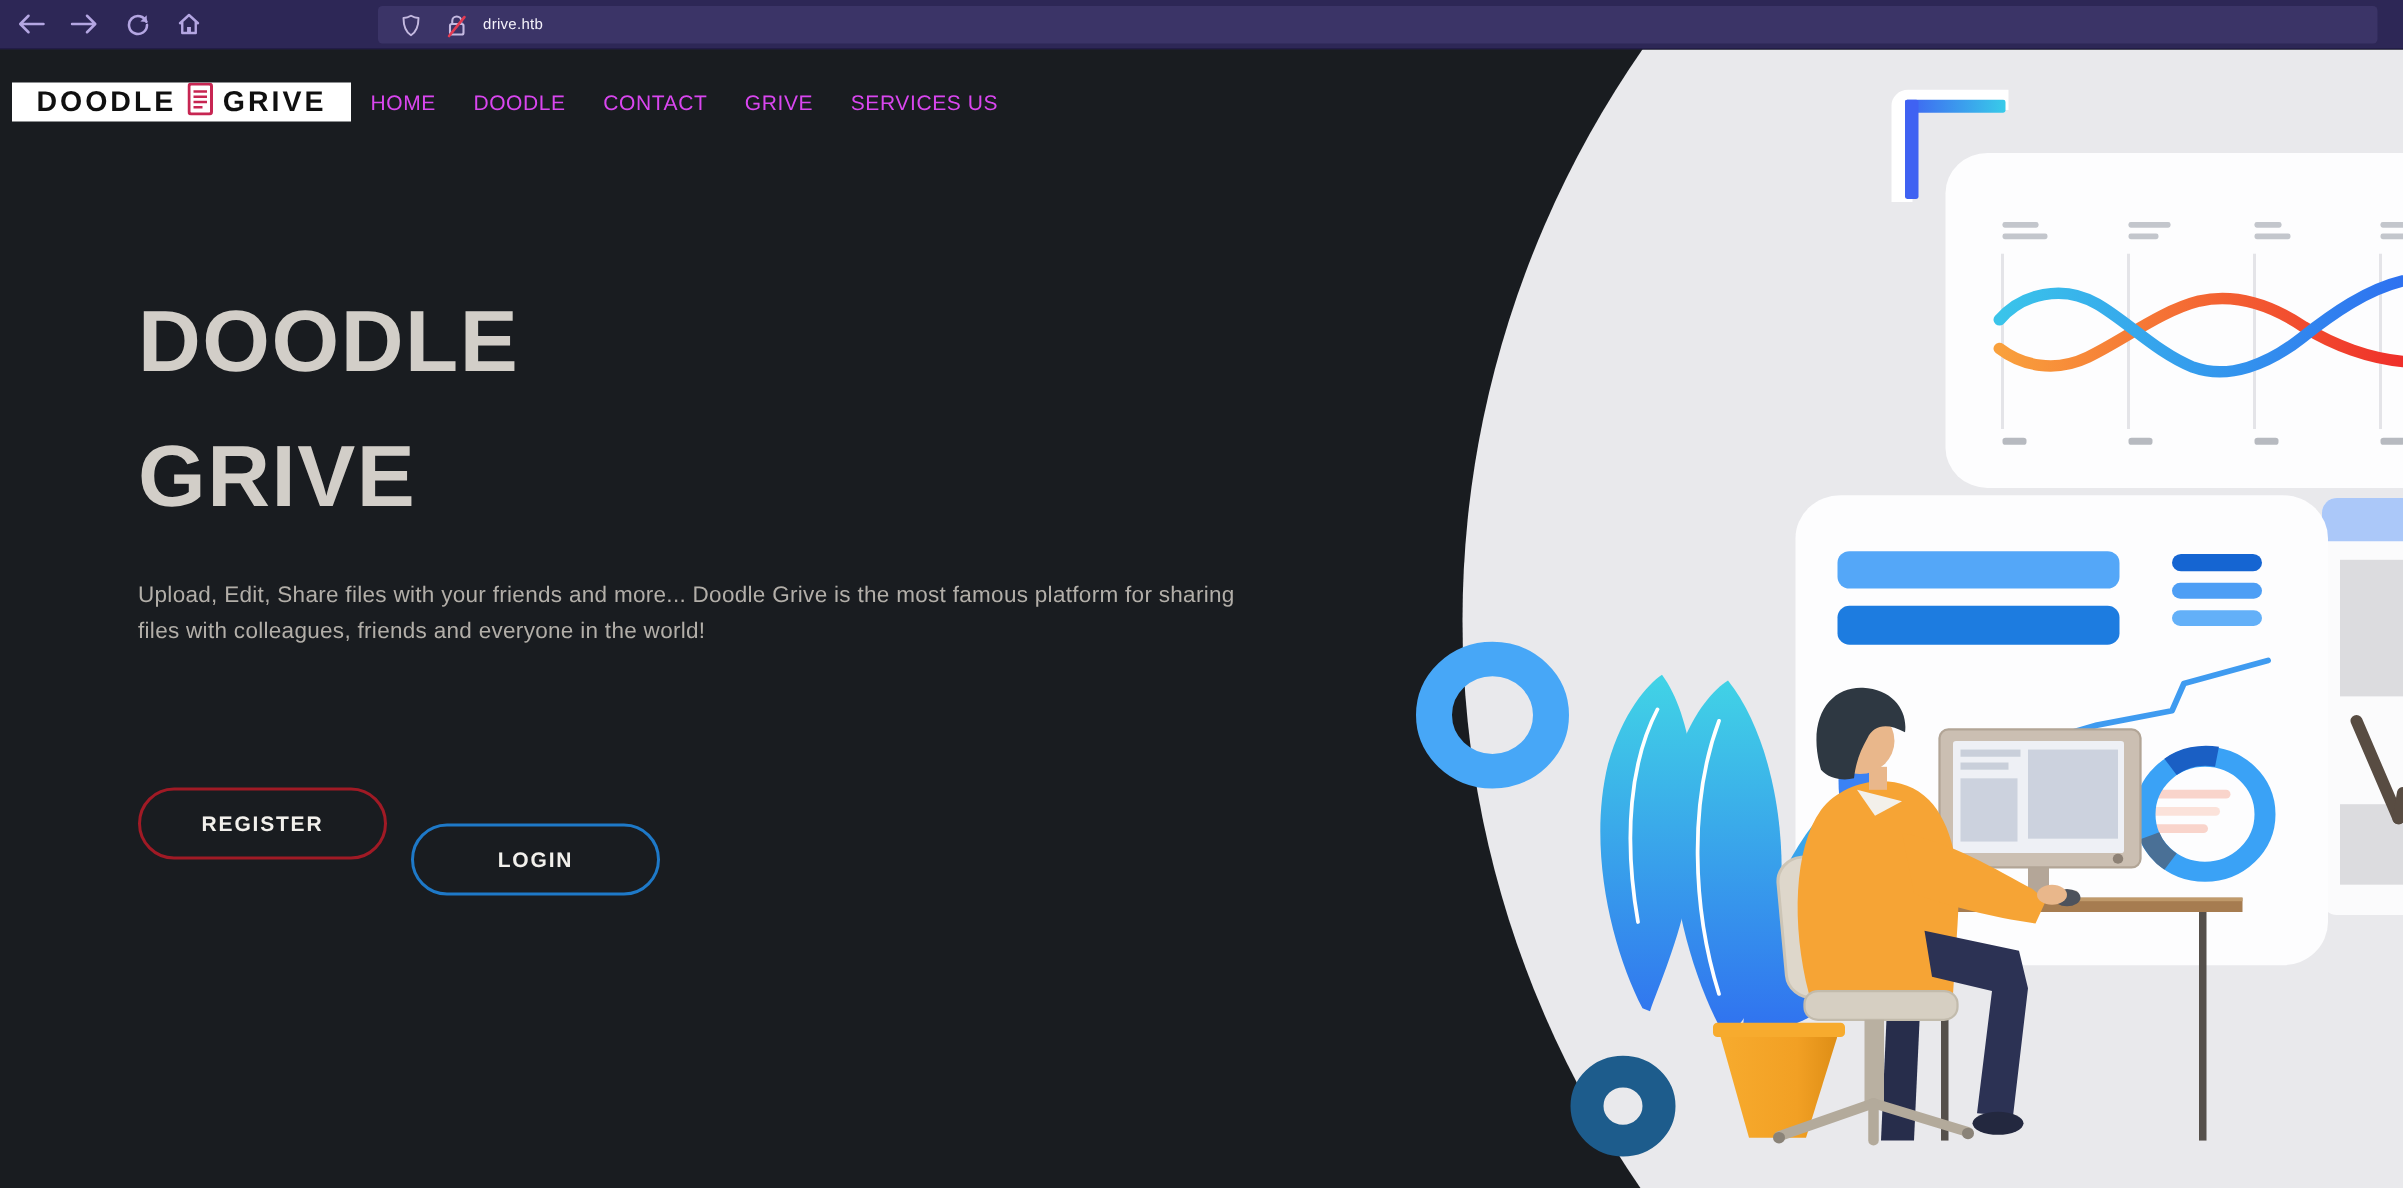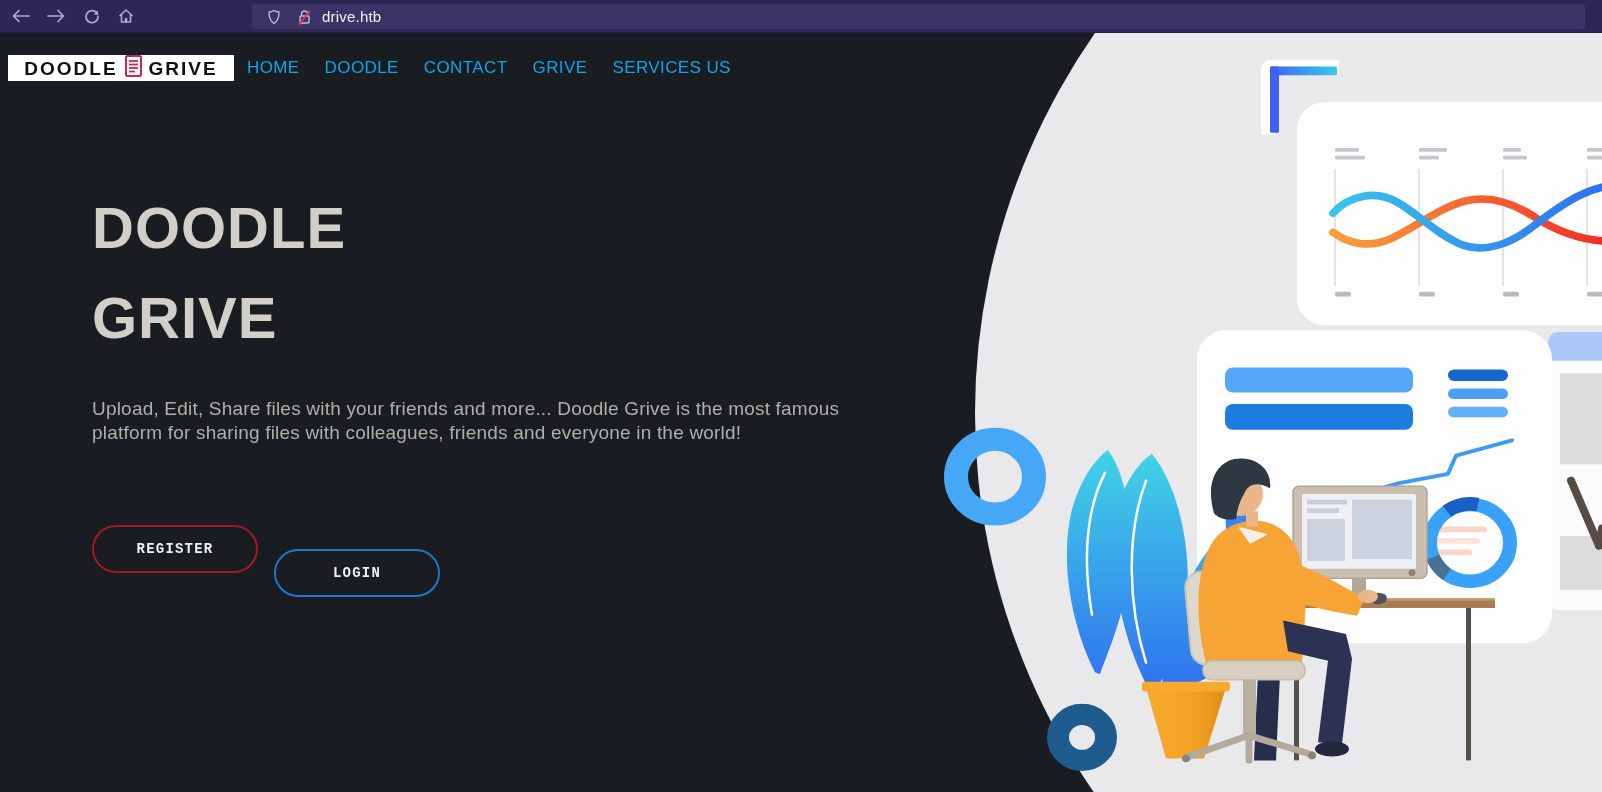--- a/index.html
+++ b/index.html
@@ -9,41 +9,41 @@
   
   .browser { position:relative; width:1602px; height:33px; background:#2d2756;
              display:flex; align-items:center; border-bottom:1px solid #221c46; }
   .tb-icon { width:18px; height:18px; display:flex; align-items:center; justify-content:center;
              color:#b4a6e2; }
   .tb-back{ position:absolute; left:12px; } .tb-fwd{ position:absolute; left:47px; }
   .tb-reload{ position:absolute; left:83px; } .tb-home{ position:absolute; left:117px; }
   .urlbar { position:absolute; left:252px; top:4px; width:1333px; height:25px;
             background:#3b3467; border-radius:3px; display:flex; align-items:center; }
   .urlbar .ub-icon { width:16px; height:16px; margin-left:14px; color:#c4b9e0; }
-  .url-text { color:#f4f1fa; font-size:15px; margin-left:10px; letter-spacing:0.2px; }
+  .url-text { color:#f4f1fa; font-size:10px; margin-left:10px; letter-spacing:0.2px; }
 
   
   .page { position:relative; width:1602px; height:787px; background:#191c20; overflow:hidden; }
   .illu { position:absolute; right:0; top:0; }
 
   .navbar { position:absolute; top:22px; left:8px; display:flex; align-items:center; z-index:5; }
   .logo-box { width:226px; height:26px; background:#ffffff; display:flex; align-items:center;
               justify-content:center; gap:7px; overflow:hidden; }
   .logo-word { font-size:19px; font-weight:700; letter-spacing:2px; color:#101010; line-height:1; }
   .nav-links { display:flex; margin-left:13px; gap:25px; }
-  .nav-link { color:#0ea5e9; font-size:17px; letter-spacing:0.4px; text-decoration:none; cursor:pointer; }
+  .nav-link { color:#d946ef; font-size:14px; letter-spacing:0.4px; text-decoration:none; cursor:pointer; }
 
   .hero-title { position:absolute; left:92px; top:150px; font-size:58px; font-weight:700;
                 color:#d2cec8; letter-spacing:1px; line-height:90px; z-index:4; }
   .hero-title span { display:block; }
-  .hero-desc { position:absolute; left:92px; top:364px; width:752px; font-size:19px;
+  .hero-desc { position:absolute; left:92px; top:352px; width:752px; font-size:15px;
                line-height:23.5px; color:#b2aea8; letter-spacing:0.2px; z-index:4; }
   .hero-buttons { position:absolute; left:92px; top:492px; display:flex; gap:16px; z-index:4; }
   .btn { width:166px; height:48px; border-radius:24px; background:transparent; color:#f2f0ec;
-         font-family:Liberation Mono, monospace; font-size:14px; font-weight:700;
+         font-family:Liberation Sans, sans-serif; font-size:14px; font-weight:700;
          letter-spacing:1.2px; cursor:pointer; }
   .btn-register { border:2px solid #a01a25; }
   .btn-login    { border:2px solid #1e79c8;margin-top:24px; }
 </style>
 </head>
 <body>
 
 <div class="browser">
   <div class="tb-icon tb-back">
     <svg width="18" height="14" viewBox="0 0 18 14">

